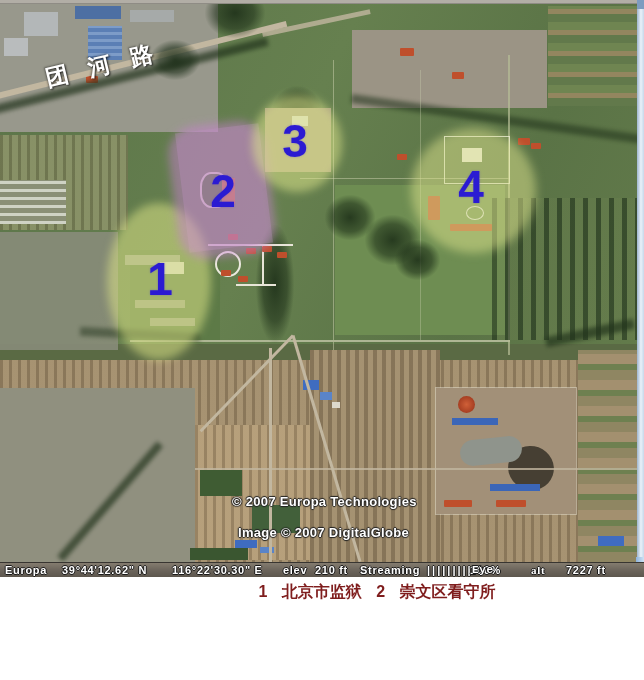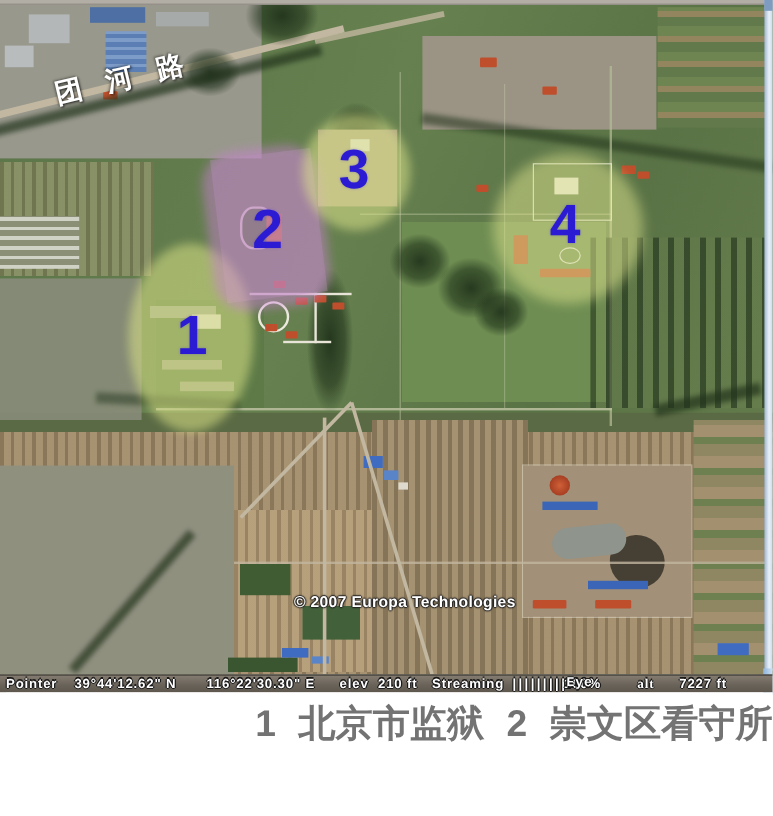--- a/index.html
+++ b/index.html
@@ -45,22 +45,22 @@
   
   #statusbar{position:absolute;left:0;top:562px;width:644px;height:15px;
      background:linear-gradient(180deg,#847c6f,#6a635a 55%,#5d574e);
      border-top:1px solid rgba(25,25,25,.55);box-sizing:border-box;}
   #statusbar span{position:absolute;top:0;height:15px;line-height:14px;font-size:11px;
      font-weight:bold;color:#fff;letter-spacing:.7px;white-space:nowrap;
      text-shadow:1px 0 0 #1a1a1a,-1px 0 0 #1a1a1a,0 1px 0 #1a1a1a,0 -1px 0 #1a1a1a;}
 
   
   #caption{position:absolute;left:0;top:577px;width:644px;height:103px;background:#fff;}
-  .cap-line{position:absolute;left:110px;width:534px;text-align:right;color:#737373;
-     font-size:31px;font-weight:bold;word-spacing:10px;white-space:nowrap;
+  .cap-line{position:absolute;left:110px;width:534px;text-align:center;color:#7f1d1d;
+     font-size:16px;font-weight:bold;word-spacing:10px;white-space:nowrap;
      font-family:"Liberation Sans", sans-serif;}
 </style>
 </head>
 <body>
 
 <div class="screen">
 
   <div id="map">
 
     <div class="abs green-base"></div>
@@ -178,31 +178,32 @@
     <div class="abs hl" style="left:107px;top:203px;width:104px;height:157px;border-radius:50%;background:rgba(224,232,136,.52);"></div>
     <div class="abs hl" style="left:173px;top:123px;width:98px;height:134px;border-radius:28px;background:rgba(202,128,214,.48);transform:rotate(-7deg);"></div>
     <div class="abs hl" style="left:252px;top:95px;width:90px;height:97px;border-radius:50%;background:rgba(224,232,140,.52);"></div>
     <div class="abs hl" style="left:411px;top:128px;width:125px;height:125px;border-radius:50%;background:rgba(223,230,142,.5);filter:blur(5px);"></div>
 
     <div class="mnum" style="left:160px;top:281px;">1</div>
     <div class="mnum" style="left:223px;top:193px;">2</div>
     <div class="mnum" style="left:295px;top:143px;">3</div>
     <div class="mnum" style="left:471px;top:189px;">4</div>
 
-    <div class="credit" style="left:232px;top:494px;padding-left:13px;">© 2007 Europa Technologies</div>
+    <div class="credit" style="left:232px;top:494px;">© 2007 Europa Technologies</div>
+    <div class="credit" style="left:238px;top:525px;">Image © 2007 DigitalGlobe</div>
   </div>
 
   <div class="abs top-edge"></div>
   <div class="abs scrollbar"></div>
   <div class="abs scroll-cap"></div>
   <div class="abs scroll-nub"></div>
   <div class="abs left-strip"></div>
 
   <div id="statusbar">
-    <span style="left:5px;">Pointer</span>
+    <span style="left:5px;">Europa</span>
     <span style="left:62px;">39°44'12.62" N</span>
     <span style="left:172px;">116°22'30.30" E</span>
     <span style="left:283px;">elev</span>
     <span style="left:315px;">210 ft</span>
     <span style="left:360px;">Streaming</span>
     <span style="left:427px;letter-spacing:2px;">|||||||||</span>
     <span style="left:470px;">100%</span>
     <span style="left:472px;font-family:Liberation Mono, monospace;">Eye</span>
     <span style="left:531px;font-family:Liberation Serif, serif;">alt</span>
     <span style="left:566px;">7227 ft</span>

